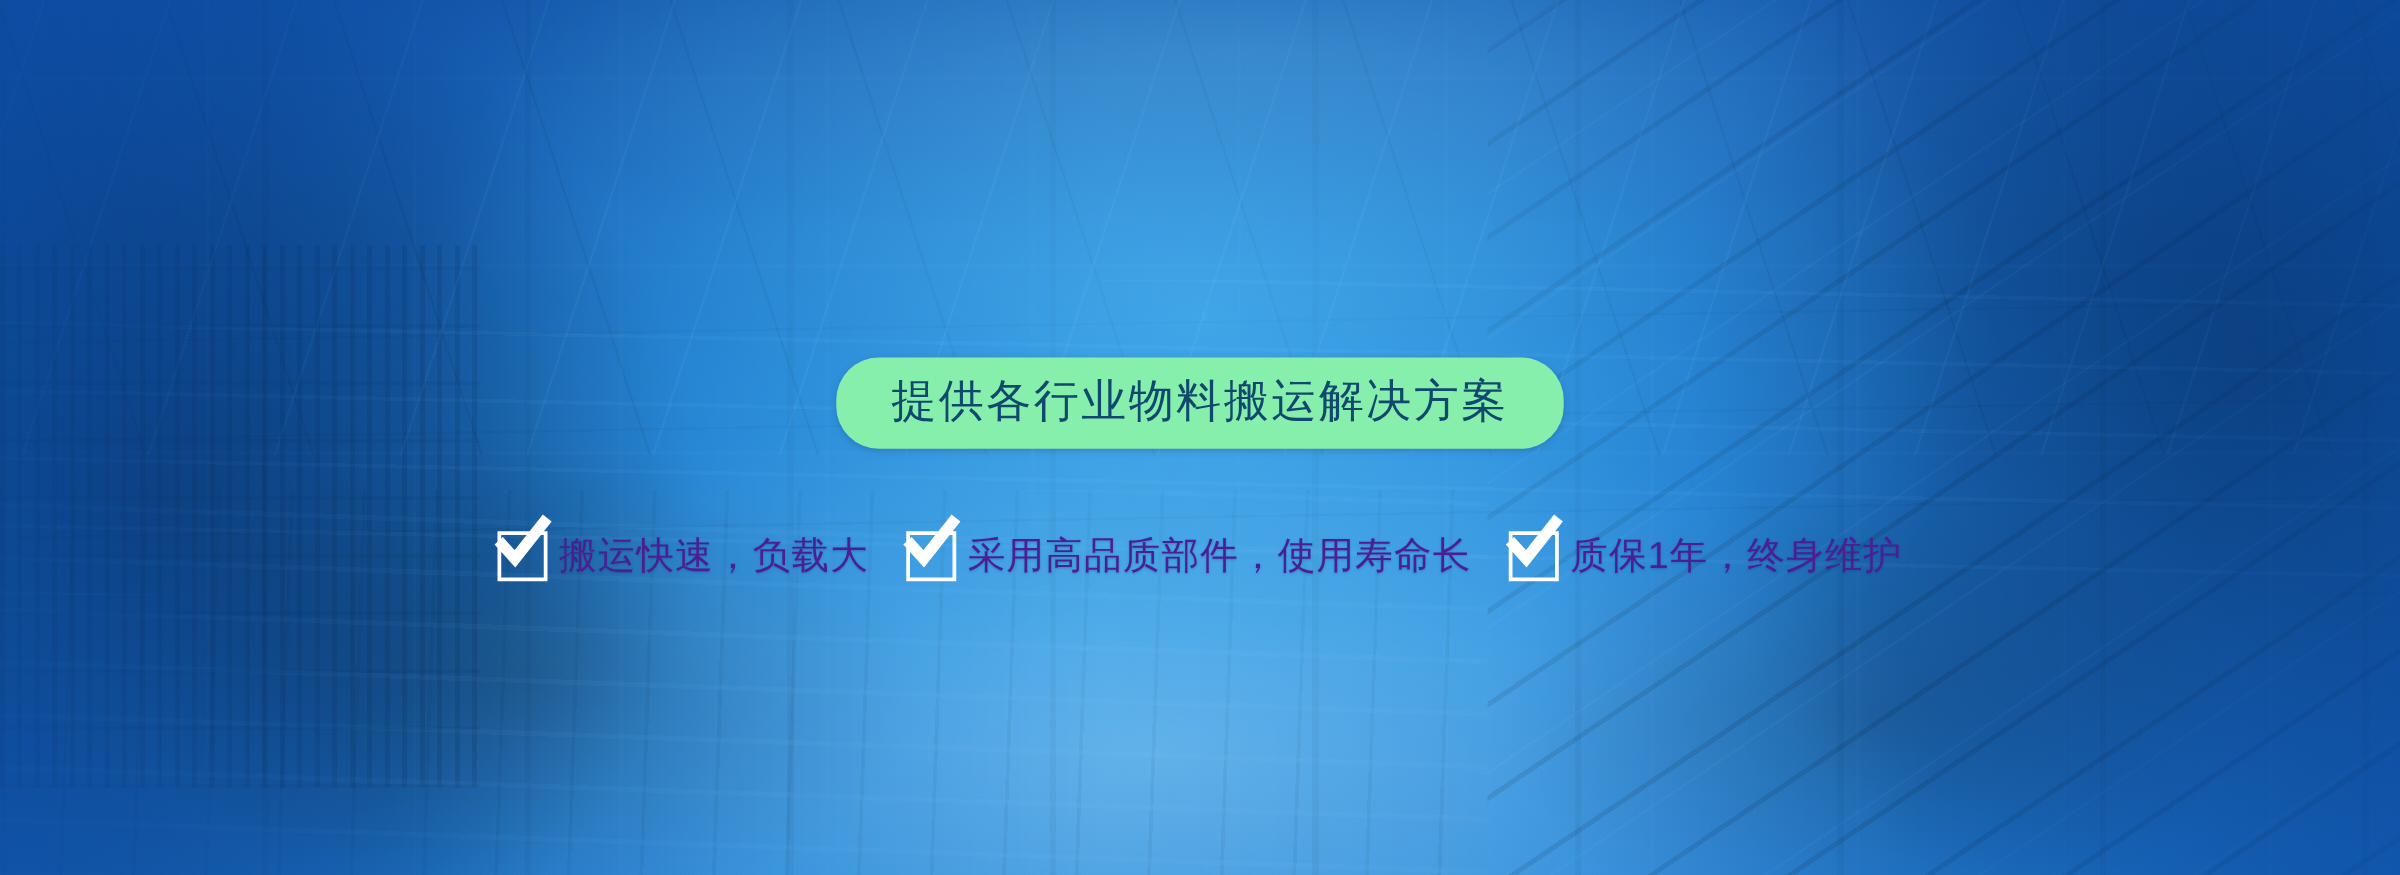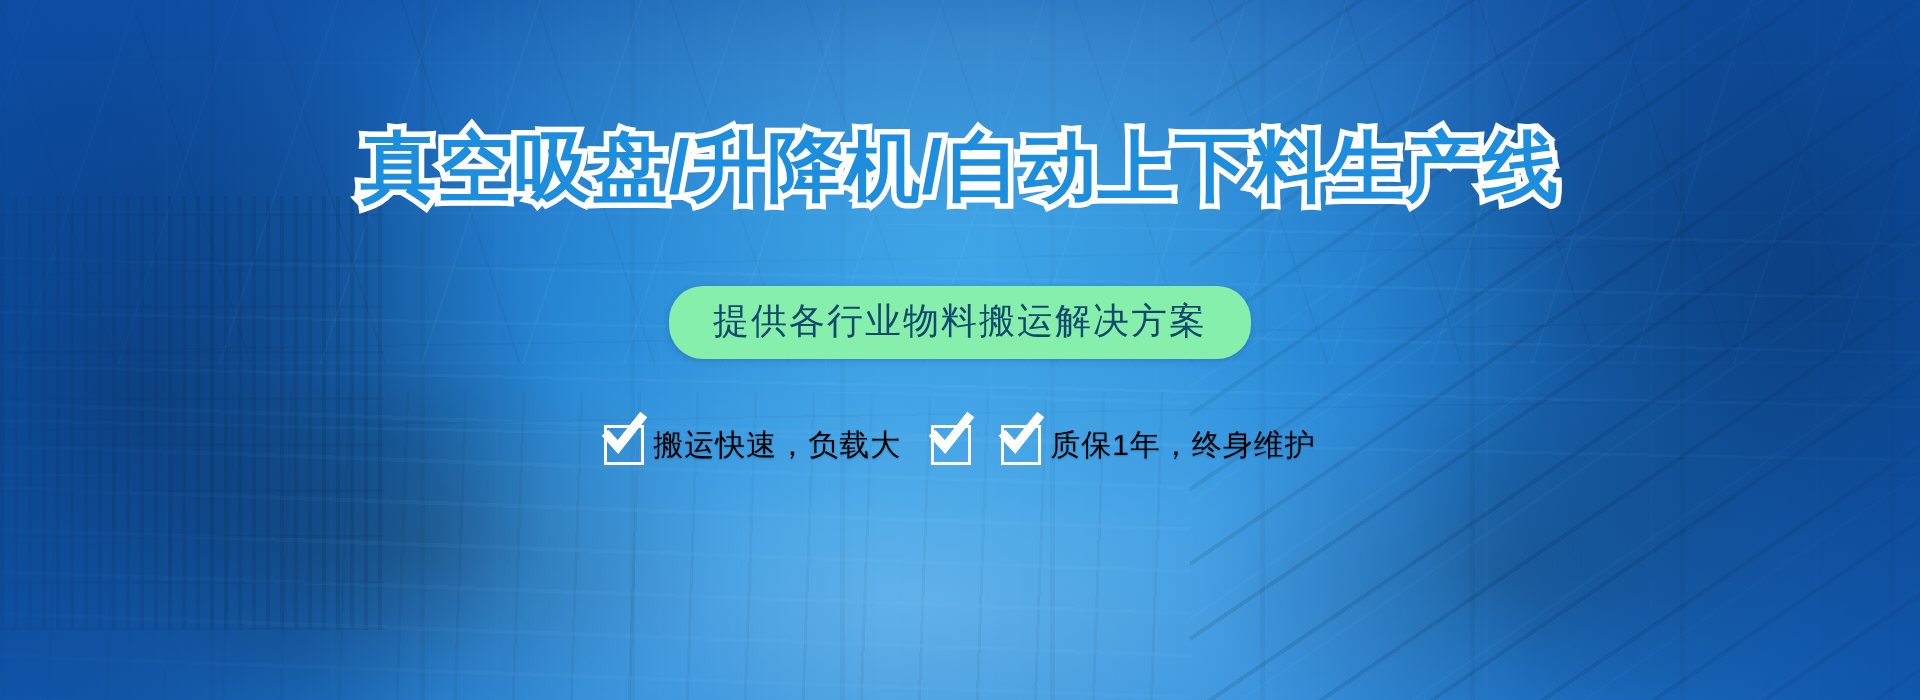--- a/index.html
+++ b/index.html
@@ -200,21 +200,21 @@
     display: flex;
     justify-content: center;
     align-items: center;
     gap: 30px;
   }
 
   .feature {
     display: flex;
     align-items: center;
     gap: 9px;
-    color: #000000;
+    color: #4c1d95;
     font-size: 30px;
     line-height: 34px;
     font-weight: 400;
     letter-spacing: 1px;
     white-space: nowrap;
     text-shadow: 0 1px 2px rgba(10,60,110,0.35);
   }
 
   .check-box {
     width: 34px;
@@ -248,41 +248,41 @@
     <div class="beams-right"></div>
     <div class="machine-left"></div>
     <div class="benches"></div>
     <div class="tint"></div>
     <div class="tint2"></div>
     <div class="vignette"></div>
   </div>
 
   <div class="content">
 
-    <div class="headline">真空吸盘/升降机/自动上下料生产线</div>
 
     <div class="subtitle-pill">提供各行业物料搬运解决方案</div>
 
     <div class="features">
 
       <div class="feature">
         <span class="check-box">
           <svg viewBox="0 0 42 42" aria-hidden="true">
             <path d="M5 20 L15 31 L38 2" fill="none" stroke="#ffffff" stroke-width="9" stroke-linecap="square" stroke-linejoin="miter"></path>
           </svg>
         </span>
         <span class="feature-label">搬运快速，负载大</span>
       </div>
 
       <div class="feature">
         <span class="check-box">
           <svg viewBox="0 0 42 42" aria-hidden="true">
             <path d="M5 20 L15 31 L38 2" fill="none" stroke="#ffffff" stroke-width="9" stroke-linecap="square" stroke-linejoin="miter"></path>
           </svg>
         </span>
+        <span class="feature-label">采用高品质部件，使用寿命长</span>
       </div>
 
       <div class="feature">
         <span class="check-box">
           <svg viewBox="0 0 42 42" aria-hidden="true">
             <path d="M5 20 L15 31 L38 2" fill="none" stroke="#ffffff" stroke-width="9" stroke-linecap="square" stroke-linejoin="miter"></path>
           </svg>
         </span>
         <span class="feature-label">质保1年，终身维护</span>
       </div>

